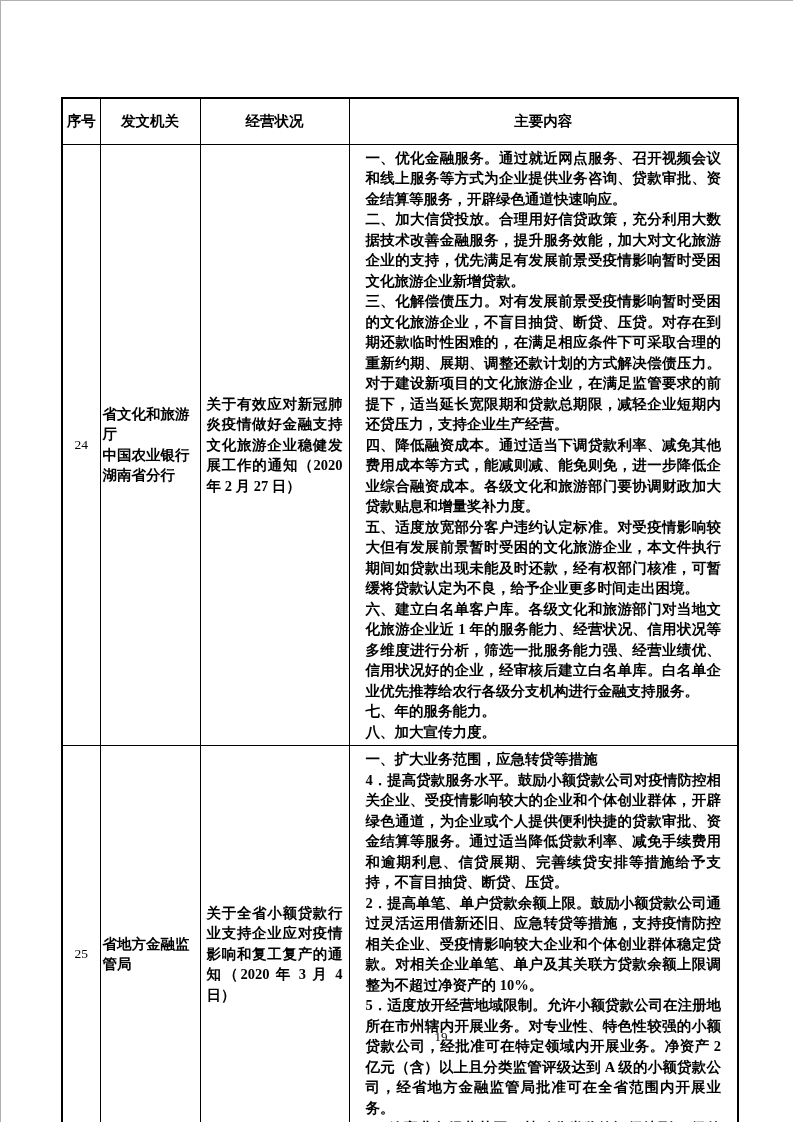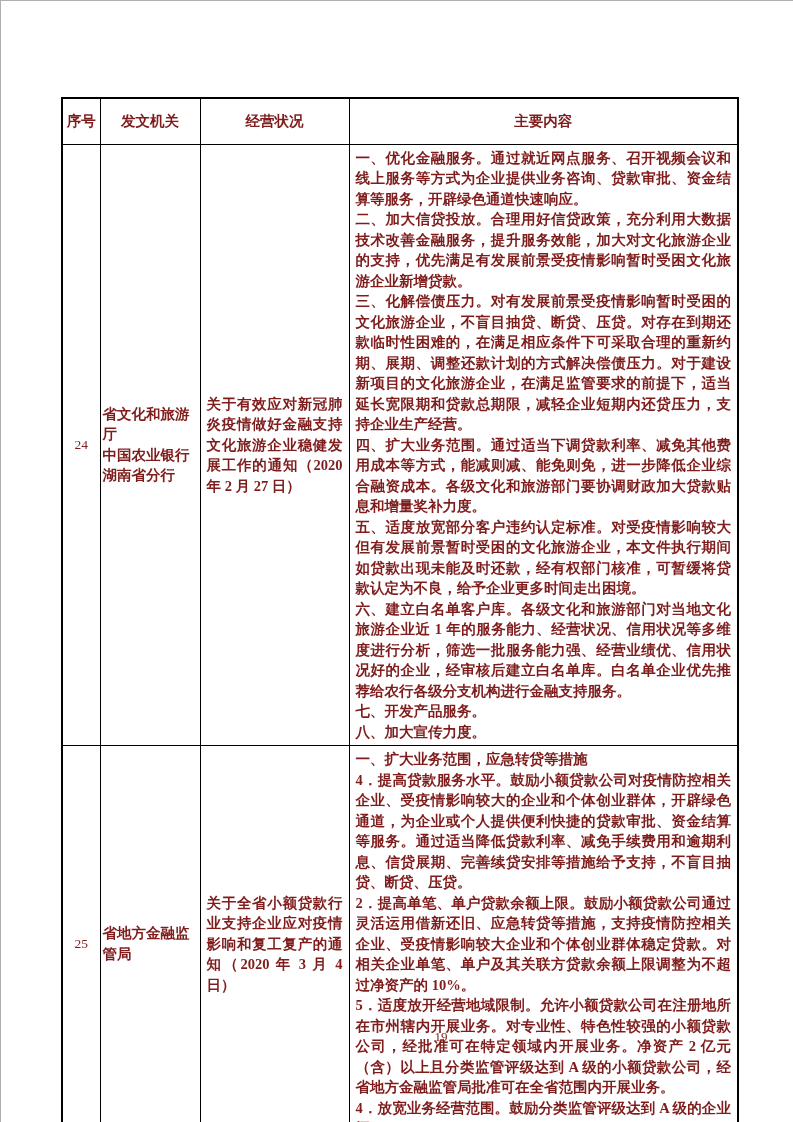--- a/index.html
+++ b/index.html
@@ -8,21 +8,21 @@
     background: #ffffff;
   }
   .page {
     position: relative;
     width: 793px;
     height: 1122px;
     box-sizing: border-box;
     background: #ffffff;
     border-top: 1px solid #b0b0b0;
     border-left: 1px solid #b0b0b0;
-    color: #7f1d1d;
+    color: #000000;
     font-family: "Liberation Serif", "DejaVu Serif", serif;
     overflow: hidden;
   }
   table.doc-table {
     position: absolute;
     left: 60px;
     top: 96px;
     width: 676px;
     table-layout: fixed;
     border-collapse: collapse;
@@ -69,21 +69,21 @@
     line-height: 20.5px;
     padding: 4px 6px;
     text-align: justify;
     margin-top: 12px;
   }
   .cell-content {
     vertical-align: top;
     font-size: 14.5px;
     font-weight: bold;
     line-height: 20.5px;
-    padding: 3px 6px;
+    padding: 3px 16px;
     text-align: justify;
   }
   .row-24 { height: 558px; }
   .row-25 { height: 320px; }
   .agency-line { margin: 0; }
   .content-para {
     margin: 0;
     text-align: justify;
   }
   .page-number {
@@ -125,24 +125,24 @@
 
         <div class="agency-line">省文化和旅游厅</div>
             <div class="agency-line">中国农业银行湖南省分行</div>
           </td>
         <td class="cell-title">关于有效应对新冠肺炎疫情做好金融支持文化旅游企业稳健发展工作的通知（2020 年 2 月 27 日）</td>
         <td class="cell-content">
 
         <p class="content-para">一、优化金融服务。通过就近网点服务、召开视频会议和线上服务等方式为企业提供业务咨询、贷款审批、资金结算等服务，开辟绿色通道快速响应。</p>
             <p class="content-para">二、加大信贷投放。合理用好信贷政策，充分利用大数据技术改善金融服务，提升服务效能，加大对文化旅游企业的支持，优先满足有发展前景受疫情影响暂时受困文化旅游企业新增贷款。</p>
             <p class="content-para">三、化解偿债压力。对有发展前景受疫情影响暂时受困的文化旅游企业，不盲目抽贷、断贷、压贷。对存在到期还款临时性困难的，在满足相应条件下可采取合理的重新约期、展期、调整还款计划的方式解决偿债压力。对于建设新项目的文化旅游企业，在满足监管要求的前提下，适当延长宽限期和贷款总期限，减轻企业短期内还贷压力，支持企业生产经营。</p>
-            <p class="content-para">四、扩大业务范围。通过适当下调贷款利率、减免其他费用成本等方式，能减则减、能免则免，进一步降低企业综合融资成本。各级文化和旅游部门要协调财政加大贷款贴息和增量奖补力度。</p>
+            <p class="content-para">四、降低融资成本。通过适当下调贷款利率、减免其他费用成本等方式，能减则减、能免则免，进一步降低企业综合融资成本。各级文化和旅游部门要协调财政加大贷款贴息和增量奖补力度。</p>
             <p class="content-para">五、适度放宽部分客户违约认定标准。对受疫情影响较大但有发展前景暂时受困的文化旅游企业，本文件执行期间如贷款出现未能及时还款，经有权部门核准，可暂缓将贷款认定为不良，给予企业更多时间走出困境。</p>
             <p class="content-para">六、建立白名单客户库。各级文化和旅游部门对当地文化旅游企业近 1 年的服务能力、经营状况、信用状况等多维度进行分析，筛选一批服务能力强、经营业绩优、信用状况好的企业，经审核后建立白名单库。白名单企业优先推荐给农行各级分支机构进行金融支持服务。</p>
-            <p class="content-para">七、开发产品服务。</p>
+            <p class="content-para">七、年的服务能力。</p>
             <p class="content-para">八、加大宣传力度。</p>
           </td>
       </tr>
       <tr class="row-25">
         <td class="cell-serial">25</td>
         <td class="cell-agency">
 
         <div class="agency-line">省地方金融监管局</div>
           </td>
         <td class="cell-title">关于全省小额贷款行业支持企业应对疫情影响和复工复产的通知（2020 年 3 月 4 日）</td>

